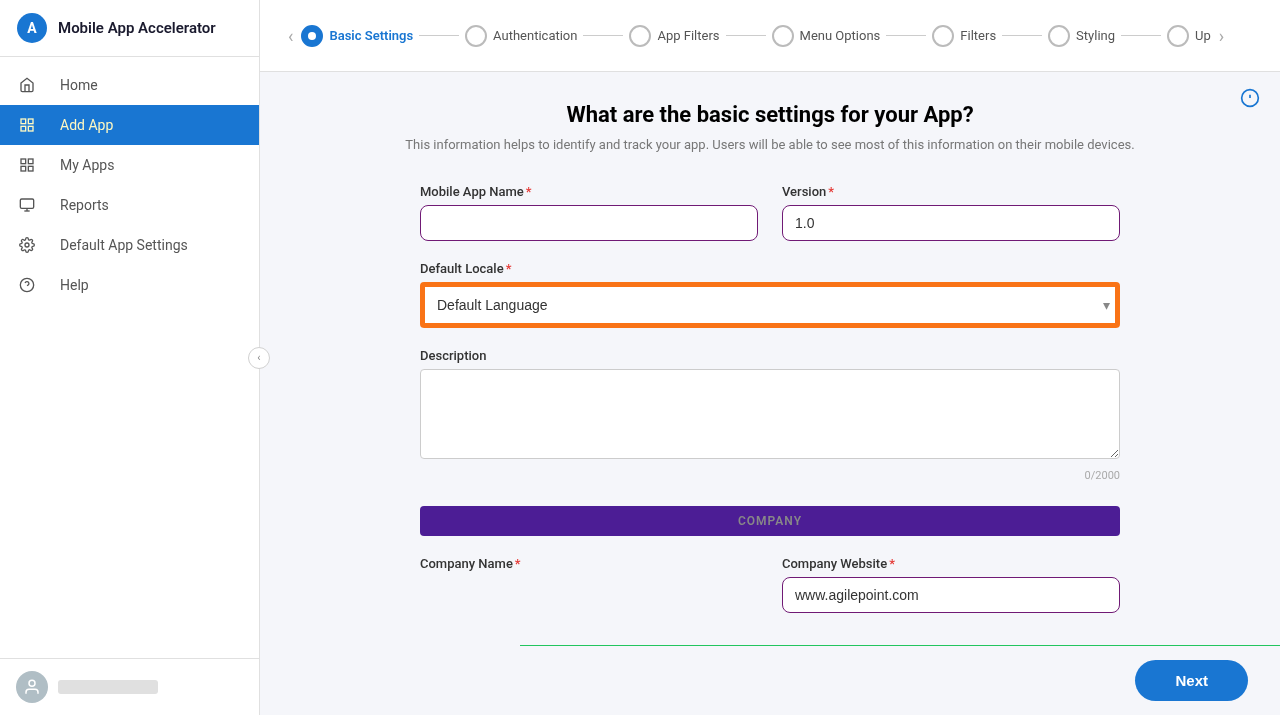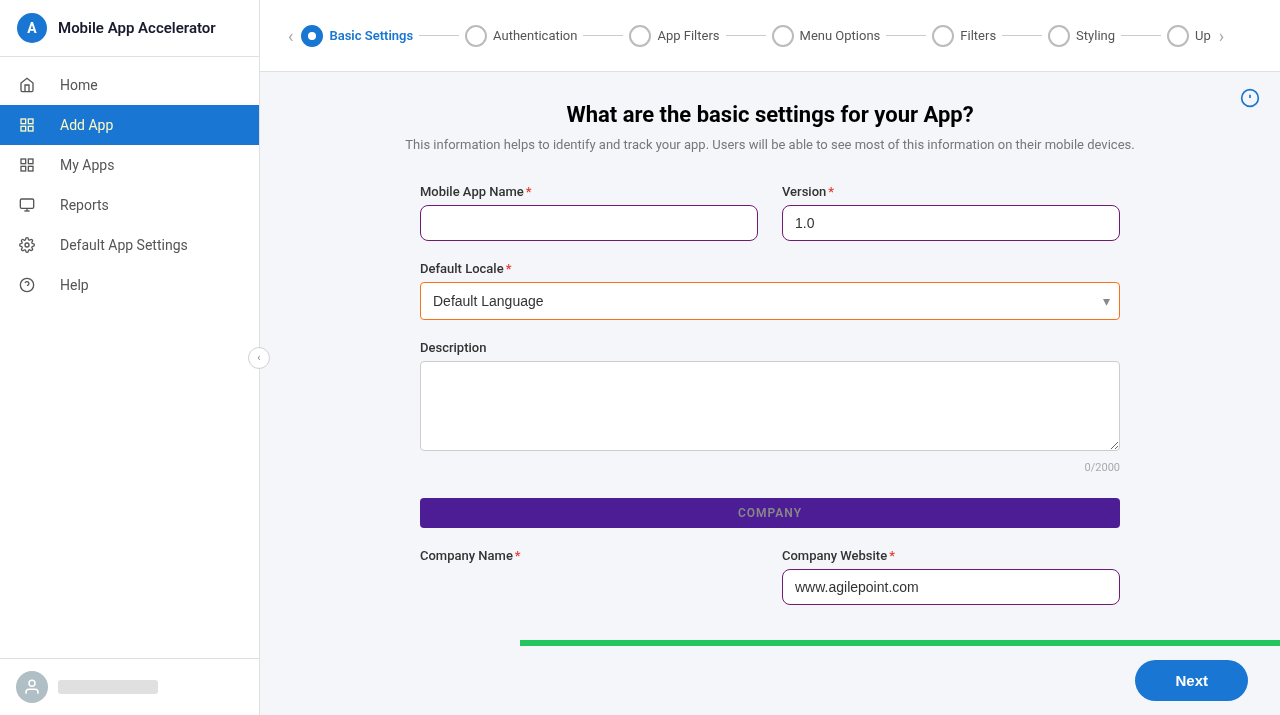--- a/index.html
+++ b/index.html
@@ -238,21 +238,21 @@
       padding: 9px 12px;
       font-size: 14px;
       color: #333;
       outline: none;
       width: 100%;
     }
     .form-select-wrap {
       position: relative;
     }
     .form-select {
-      border: 1px solid #f97316;
+      border: 5px solid #f97316;
       border-radius: 4px;
       padding: 10px 36px 10px 12px;
       font-size: 14px;
       color: #333;
       width: 100%;
       appearance: none;
       background: #fff;
       cursor: pointer;
       outline: none;
     }
@@ -304,21 +304,21 @@
     
     #bottom-bar {
       position: absolute;
       bottom: 0;
       right: 0;
       left: 260px;
       background: #f5f6fa;
       padding: 14px 32px;
       display: flex;
       justify-content: flex-end;
-      border-top: 6px solid #22c55e;
+      border-top: 1px solid #22c55e;
     }
     .btn-next {
       background: #1976d2;
       color: #fff;
       border: none;
       border-radius: 24px;
       padding: 12px 40px;
       font-size: 15px;
       font-weight: 600;
       cursor: pointer;

